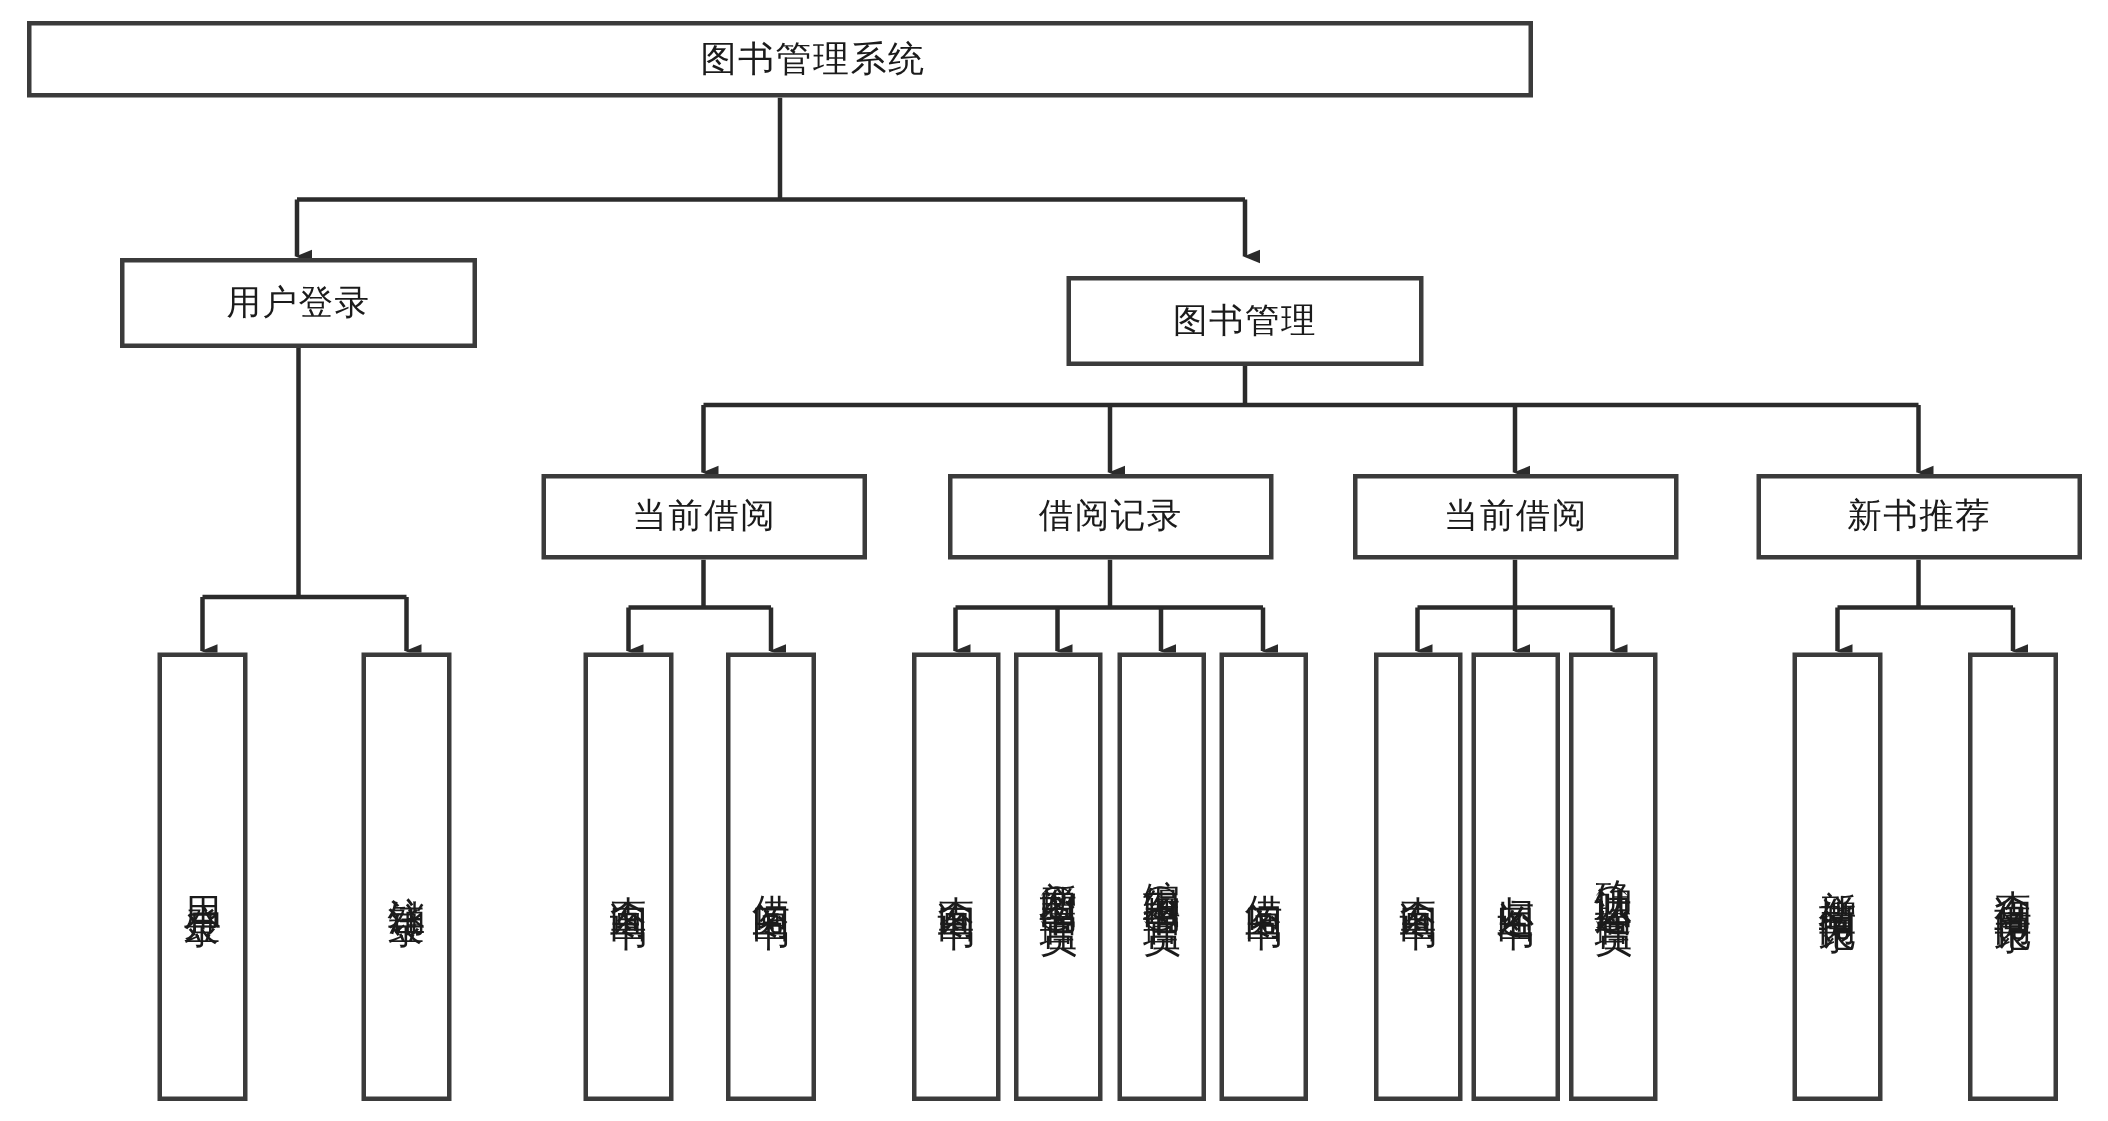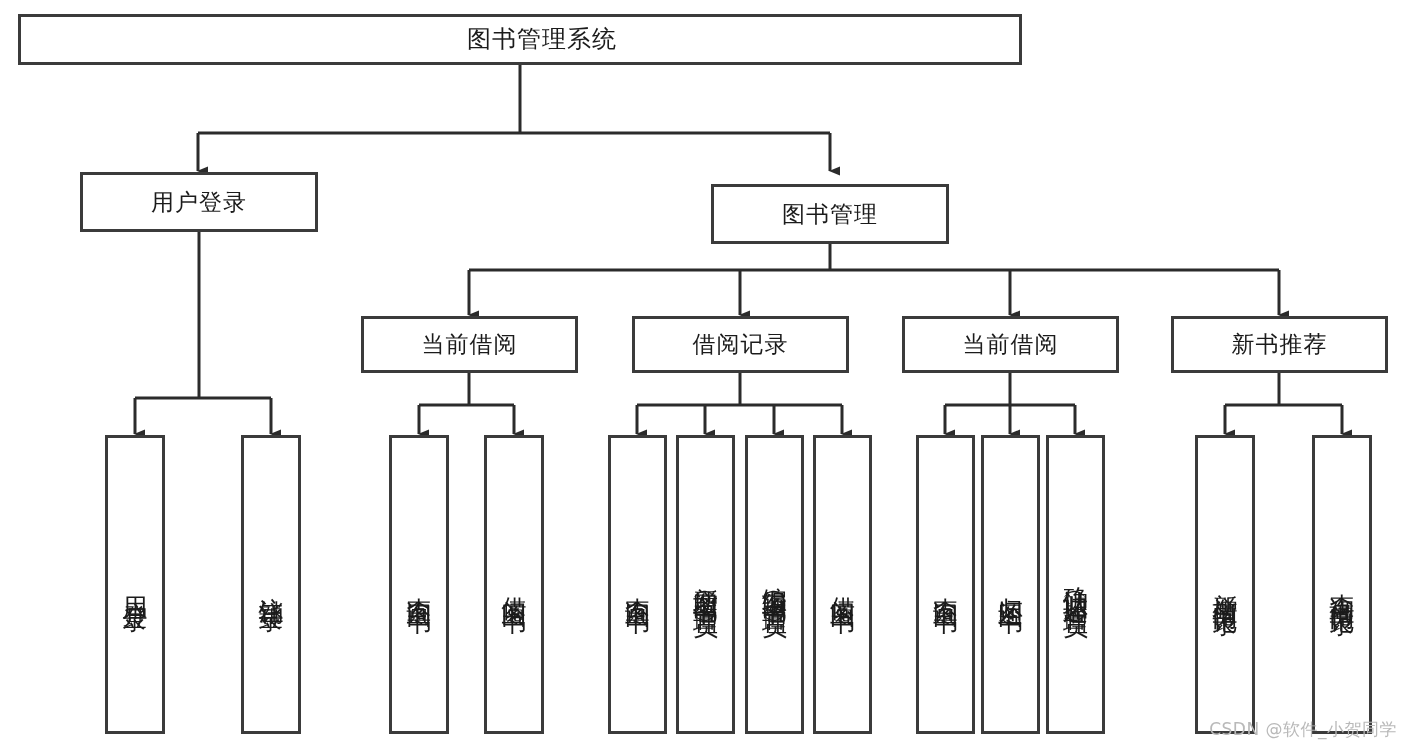--- a/index.html
+++ b/index.html
@@ -121,14 +121,13 @@
         <span class="lbl">确认归还（管理员）</span>
       </div>
       <div class="node vert" style="left: 1195px; top: 435px; width: 60px; height: 299px;">
         <span class="lbl">新增借阅记录</span>
       </div>
       <div class="node vert" style="left: 1312px; top: 435px; width: 60px; height: 299px;">
         <span class="lbl">查询借阅记录</span>
       </div>
     </div>
 
-  <div class="watermark">CSDN @软件_小贺同学</div>
 </div>
 
 </body></html>

